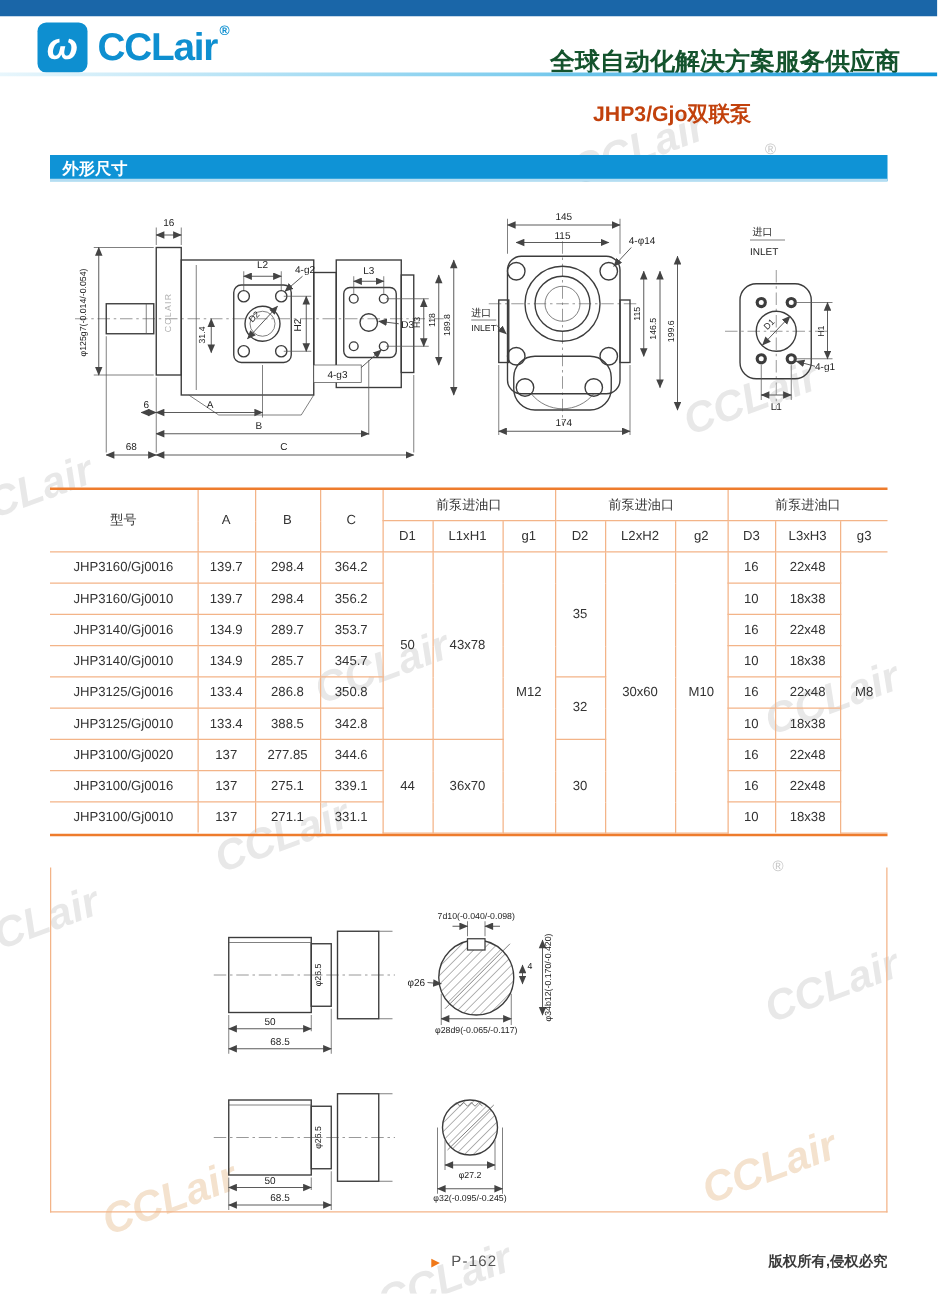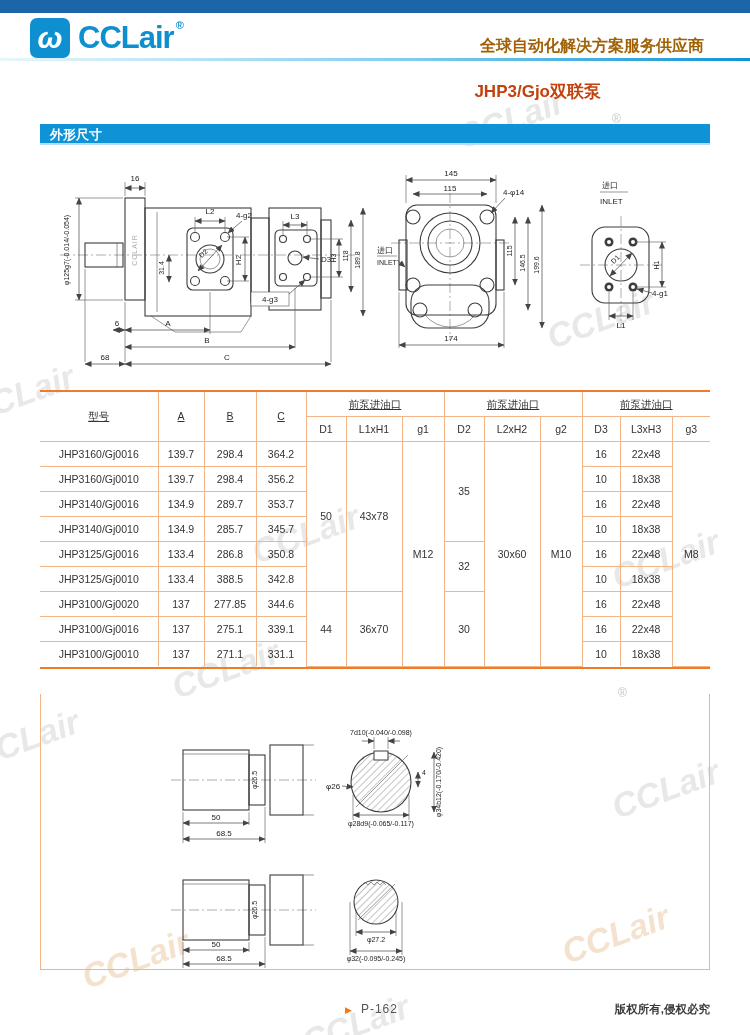--- a/index.html
+++ b/index.html
@@ -5,21 +5,21 @@
   html,body{margin:0;padding:0;background:#fff;}
   .page{position:relative;width:750px;height:1035px;background:#fff;overflow:hidden;
         font-family:"Liberation Sans","DejaVu Sans",sans-serif;color:#222;}
   
   .topbar{position:absolute;left:0;top:0;width:750px;height:13px;background:#1a66a8;}
   .logo{position:absolute;left:30px;top:18px;display:flex;align-items:flex-start;}
   .logo-sq{width:40px;height:40px;background:#0e8fd0;border-radius:7px;color:#fff;
            font-size:30px;font-style:italic;font-weight:bold;display:flex;align-items:center;justify-content:center;}
   .logo-txt{font-size:31px;font-weight:bold;color:#0e8fd0;letter-spacing:-1px;margin-left:8px;line-height:40px;}
   .logo-reg{font-size:11px;color:#0e8fd0;font-weight:bold;margin-left:2px;line-height:14px;}
-  .tagline{position:absolute;right:46px;top:36px;font-size:16px;font-weight:bold;color:#a16207;}
+  .tagline{position:absolute;right:30px;top:36px;font-size:20px;font-weight:bold;color:#14532d;}
   .hline{position:absolute;left:0;top:58px;width:750px;height:3px;
          background:linear-gradient(90deg,#e8f6fc 0%,#7fcdee 55%,#0f93d6 100%);}
   .title{position:absolute;left:0;top:80px;width:601px;text-align:right;font-size:17px;font-weight:bold;color:#c2410c;}
   .secbar{position:absolute;left:40px;width:670px;height:21px;background:#0f93d6;
           border-bottom:2px solid #b5ddf2;color:#fff;font-size:13px;font-weight:bold;
           line-height:21px;padding-left:10px;box-sizing:border-box;}
   .secbar1{top:124px;}
   .secbar2{top:672px;}
   
   .drawings{position:absolute;left:40px;top:135px;width:680px;height:255px;}
@@ -33,21 +33,21 @@
   .dim{stroke:#444;stroke-width:.7;fill:none;}
   .cl{stroke:#777;stroke-width:.6;fill:none;stroke-dasharray:10 3 2 3;}
   .wmtext{fill:#9a9a9a;opacity:.8;}
   
   .tblwrap{position:absolute;left:40px;top:390px;width:670px;border-top:2.5px solid #ee7c2d;border-bottom:2.5px solid #ee7c2d;}
   table.spec{border-collapse:collapse;table-layout:fixed;width:670px;font-size:10.5px;color:#333;}
   .spec th,.spec td{border:1px solid #f3b488;text-align:center;vertical-align:middle;
                     font-weight:normal;padding:1px 2px;height:22px;line-height:1.15;}
   .spec tr>*:first-child{border-left:none;}
   .spec tr>*:last-child{border-right:none;}
-  .spec tr:first-child>*{border-top:none;text-decoration:underline;}
+  .spec tr:first-child>*{border-top:none;}
   .spec tr:last-child>*{border-bottom:none;text-align:center;}
   
   .params{position:absolute;left:415px;top:160px;width:128px;border:1px solid #f0a878;
           padding:7px 10px;font-size:10.5px;color:#222;line-height:1.6;background:#fff;}
   .params .pt{margin-bottom:5px;}
   
   .footer-page{position:absolute;left:345px;top:1002px;font-size:12px;color:#555;letter-spacing:1px;}
   .footer-page .tri{color:#f07818;font-size:9px;margin-right:8px;}
   .footer-copy{position:absolute;right:40px;top:1002px;font-size:11.5px;font-weight:bold;color:#3a3a3a;}
   

